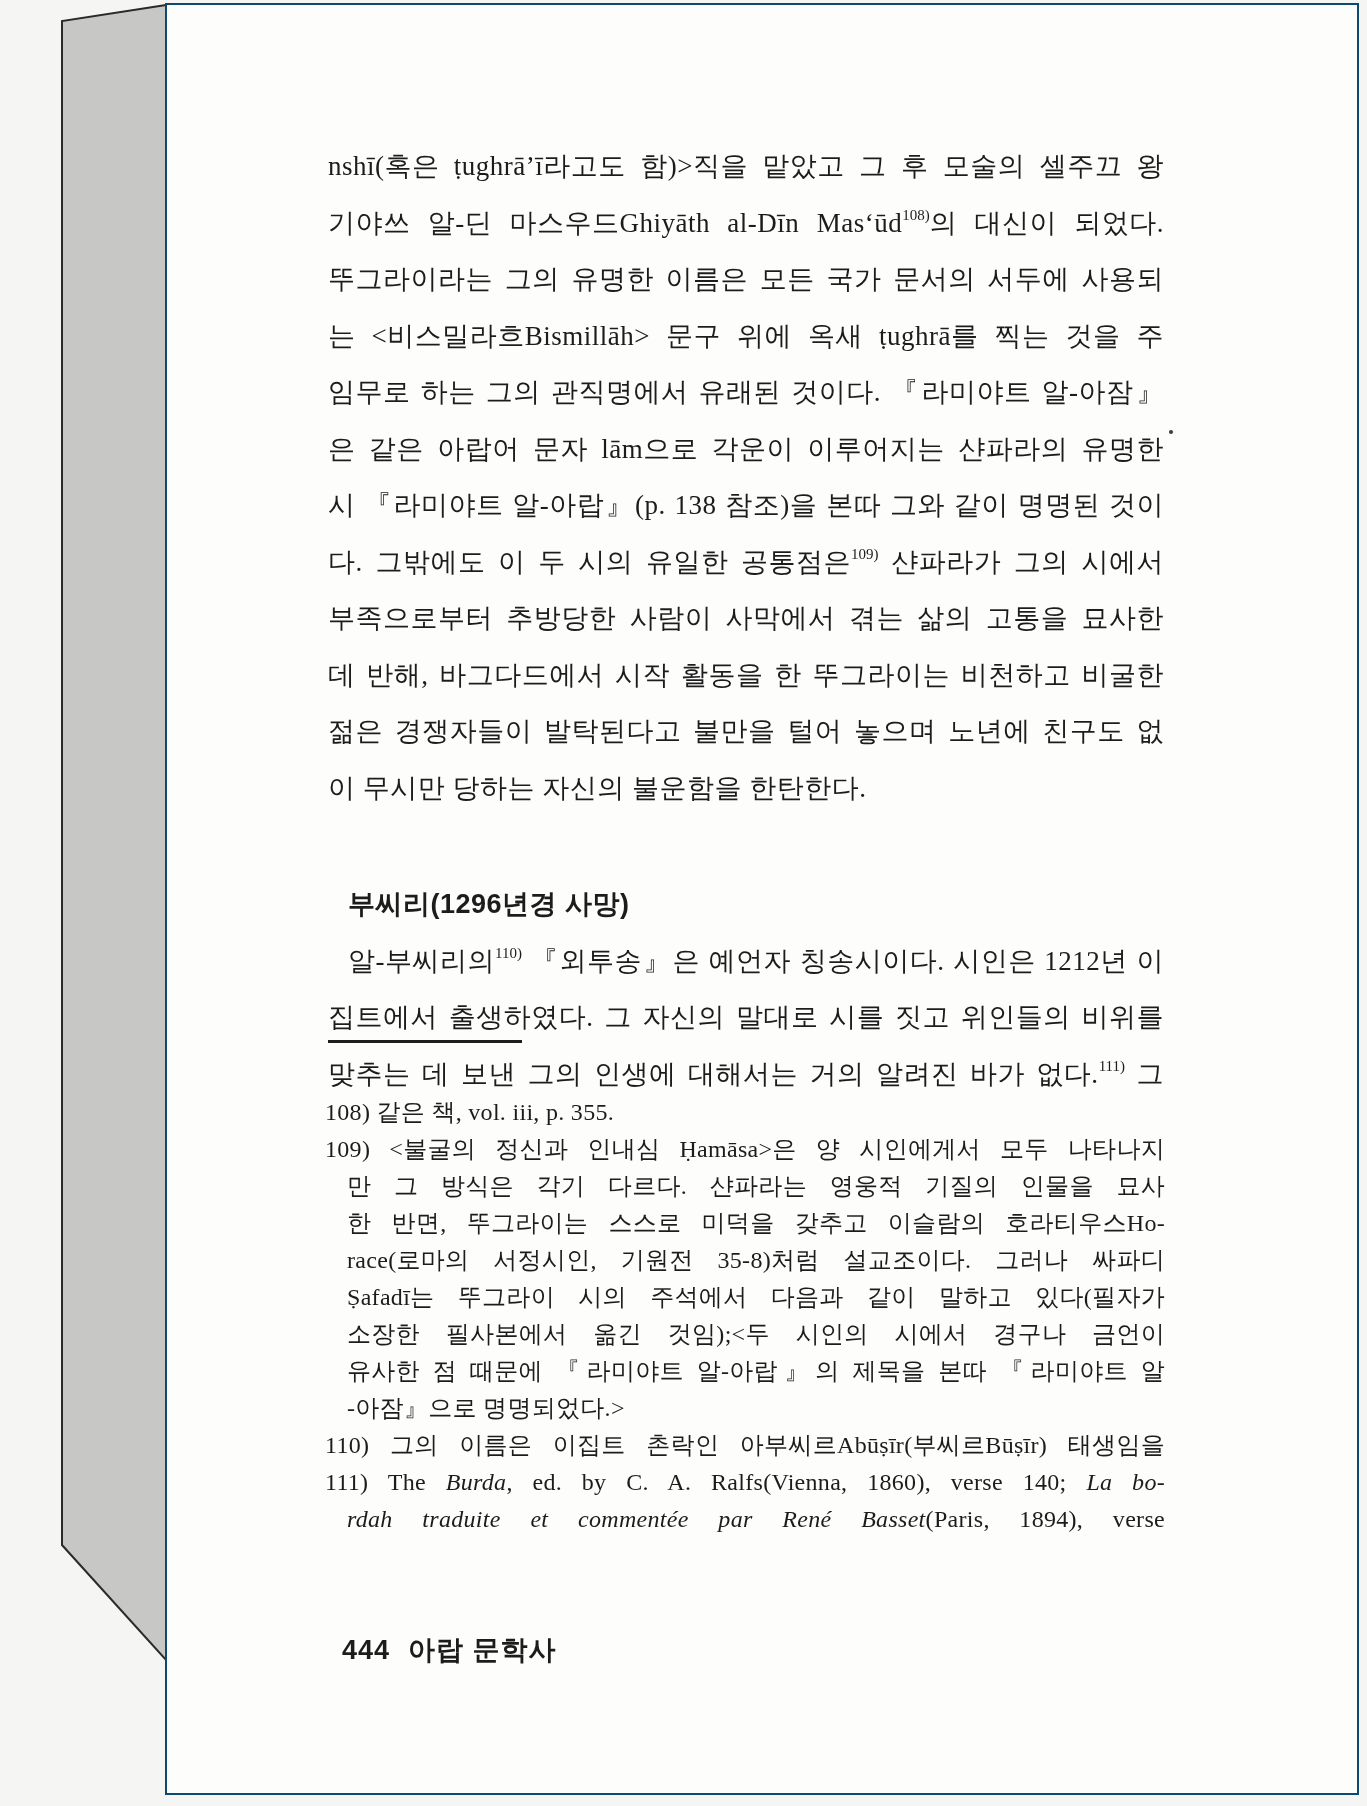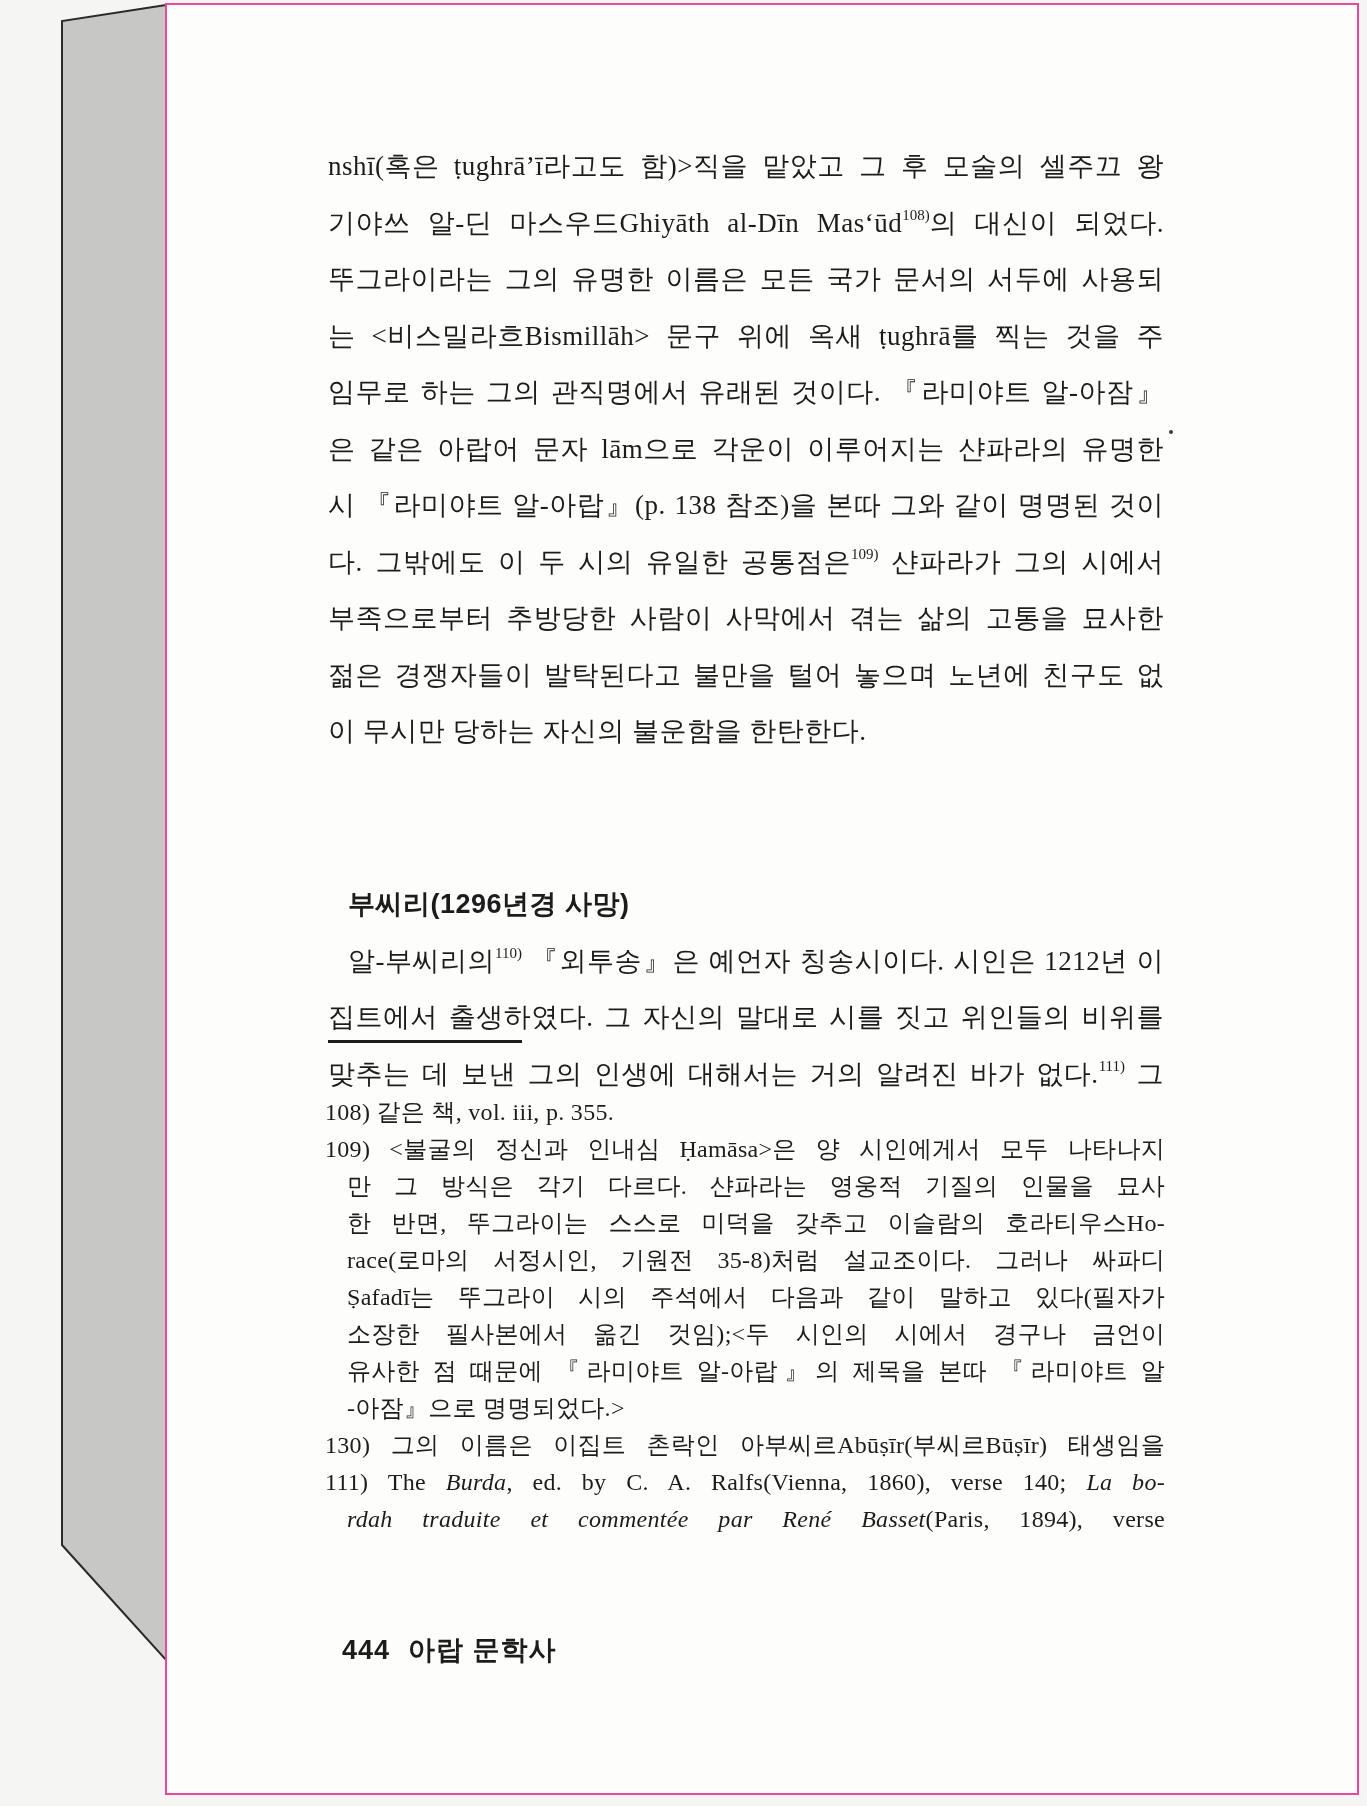--- a/index.html
+++ b/index.html
@@ -9,21 +9,21 @@
     font-family:"Liberation Serif","DejaVu Serif",serif;
     color:#1c1c1c;
   }
   .scene{position:absolute;inset:0;}
   
   .spine-svg{position:absolute;left:0;top:0;}
   
   .page{
     position:absolute;left:165px;top:3px;width:1194px;height:1792px;
     background:#fdfdfc;
-    border:2px solid #ec4899;
+    border:2px solid #0c4a6e;
     box-sizing:border-box;
   }
   .block{position:absolute;left:161px;width:836px;}
   .block1{top:133px;}
   .block2{top:871px;}
   .line{
     font-size:27px;line-height:56.5px;letter-spacing:0.5px;
     white-space:normal;
   }
   .just{text-align:justify;text-align-last:justify;}
@@ -69,20 +69,21 @@
     <div class="block block1" id="para1">
         <div class="line just"><span>nshī(혹은 ṭughrā’ī라고도 함)&gt;직을 맡았고 그 후 모술의 셀주끄 왕</span></div>
         <div class="line just"><span>기야쓰 알-딘 마스우드Ghiyāth al-Dīn Mas‘ūd</span><sup>108)</sup><span>의 대신이 되었다.</span></div>
         <div class="line just"><span>뚜그라이라는 그의 유명한 이름은 모든 국가 문서의 서두에 사용되</span></div>
         <div class="line just"><span>는 &lt;비스밀라흐Bismillāh&gt; 문구 위에 옥새 ṭughrā를 찍는 것을 주</span></div>
         <div class="line just"><span>임무로 하는 그의 관직명에서 유래된 것이다. 『라미야트 알-아잠』</span></div>
         <div class="line just"><span>은 같은 아랍어 문자 lām으로 각운이 이루어지는 샨파라의 유명한</span></div>
         <div class="line just"><span>시 『라미야트 알-아랍』(p. 138 참조)을 본따 그와 같이 명명된 것이</span></div>
         <div class="line just"><span>다. 그밖에도 이 두 시의 유일한 공통점은</span><sup>109)</sup><span> 샨파라가 그의 시에서</span></div>
         <div class="line just"><span>부족으로부터 추방당한 사람이 사막에서 겪는 삶의 고통을 묘사한</span></div>
+        <div class="line just"><span>데 반해, 바그다드에서 시작 활동을 한 뚜그라이는 비천하고 비굴한</span></div>
         <div class="line just"><span>젊은 경쟁자들이 발탁된다고 불만을 털어 놓으며 노년에 친구도 없</span></div>
         <div class="line"><span>이 무시만 당하는 자신의 불운함을 한탄한다.</span></div>
       </div>
 
     <div class="block block2">
       <div class="line heading">부씨리(1296년경 사망)</div>
       <div id="para2">
           <div class="line just ind"><span>알-부씨리의</span><sup>110)</sup><span> 『외투송』은 예언자 칭송시이다. 시인은 1212년 이</span></div>
           <div class="line just"><span>집트에서 출생하였다. 그 자신의 말대로 시를 짓고 위인들의 비위를</span></div>
           <div class="line just"><span>맞추는 데 보낸 그의 인생에 대해서는 거의 알려진 바가 없다.</span><sup>111)</sup><span> 그</span></div>
@@ -94,21 +95,21 @@
     <div class="fnblock" id="footnotes">
         <div class="line"><span>108) 같은 책, vol. iii, p. 355.</span></div>
         <div class="line just"><span>109) &lt;불굴의 정신과 인내심 Ḥamāsa&gt;은 양 시인에게서 모두 나타나지</span></div>
         <div class="line just hang"><span>만 그 방식은 각기 다르다. 샨파라는 영웅적 기질의 인물을 묘사</span></div>
         <div class="line just hang"><span>한 반면, 뚜그라이는 스스로 미덕을 갖추고 이슬람의 호라티우스Ho-</span></div>
         <div class="line just hang"><span>race(로마의 서정시인, 기원전 35-8)처럼 설교조이다. 그러나 싸파디</span></div>
         <div class="line just hang"><span>Ṣafadī는 뚜그라이 시의 주석에서 다음과 같이 말하고 있다(필자가</span></div>
         <div class="line just hang"><span>소장한 필사본에서 옮긴 것임);&lt;두 시인의 시에서 경구나 금언이</span></div>
         <div class="line just hang"><span>유사한 점 때문에 『라미야트 알-아랍』의 제목을 본따 『라미야트 알</span></div>
         <div class="line hang"><span>-아잠』으로 명명되었다.&gt;</span></div>
-        <div class="line just"><span>130) 그의 이름은 이집트 촌락인 아부씨르Abūṣīr(부씨르Būṣīr) 태생임을</span></div>
+        <div class="line just"><span>110) 그의 이름은 이집트 촌락인 아부씨르Abūṣīr(부씨르Būṣīr) 태생임을</span></div>
         <div class="line just"><span>111) The </span><i>Burda</i><span>, ed. by C. A. Ralfs(Vienna, 1860), verse 140; </span><i>La bo-</i></div>
         <div class="line just hang"><i>rdah traduite et commentée par René Basset</i><span>(Paris, 1894), verse</span></div>
       </div>
 
     <div class="footer">
       <span class="pnum">444</span><span>아랍 문학사</span>
     </div>
 
     <div class="artifact-dot"></div>
 

